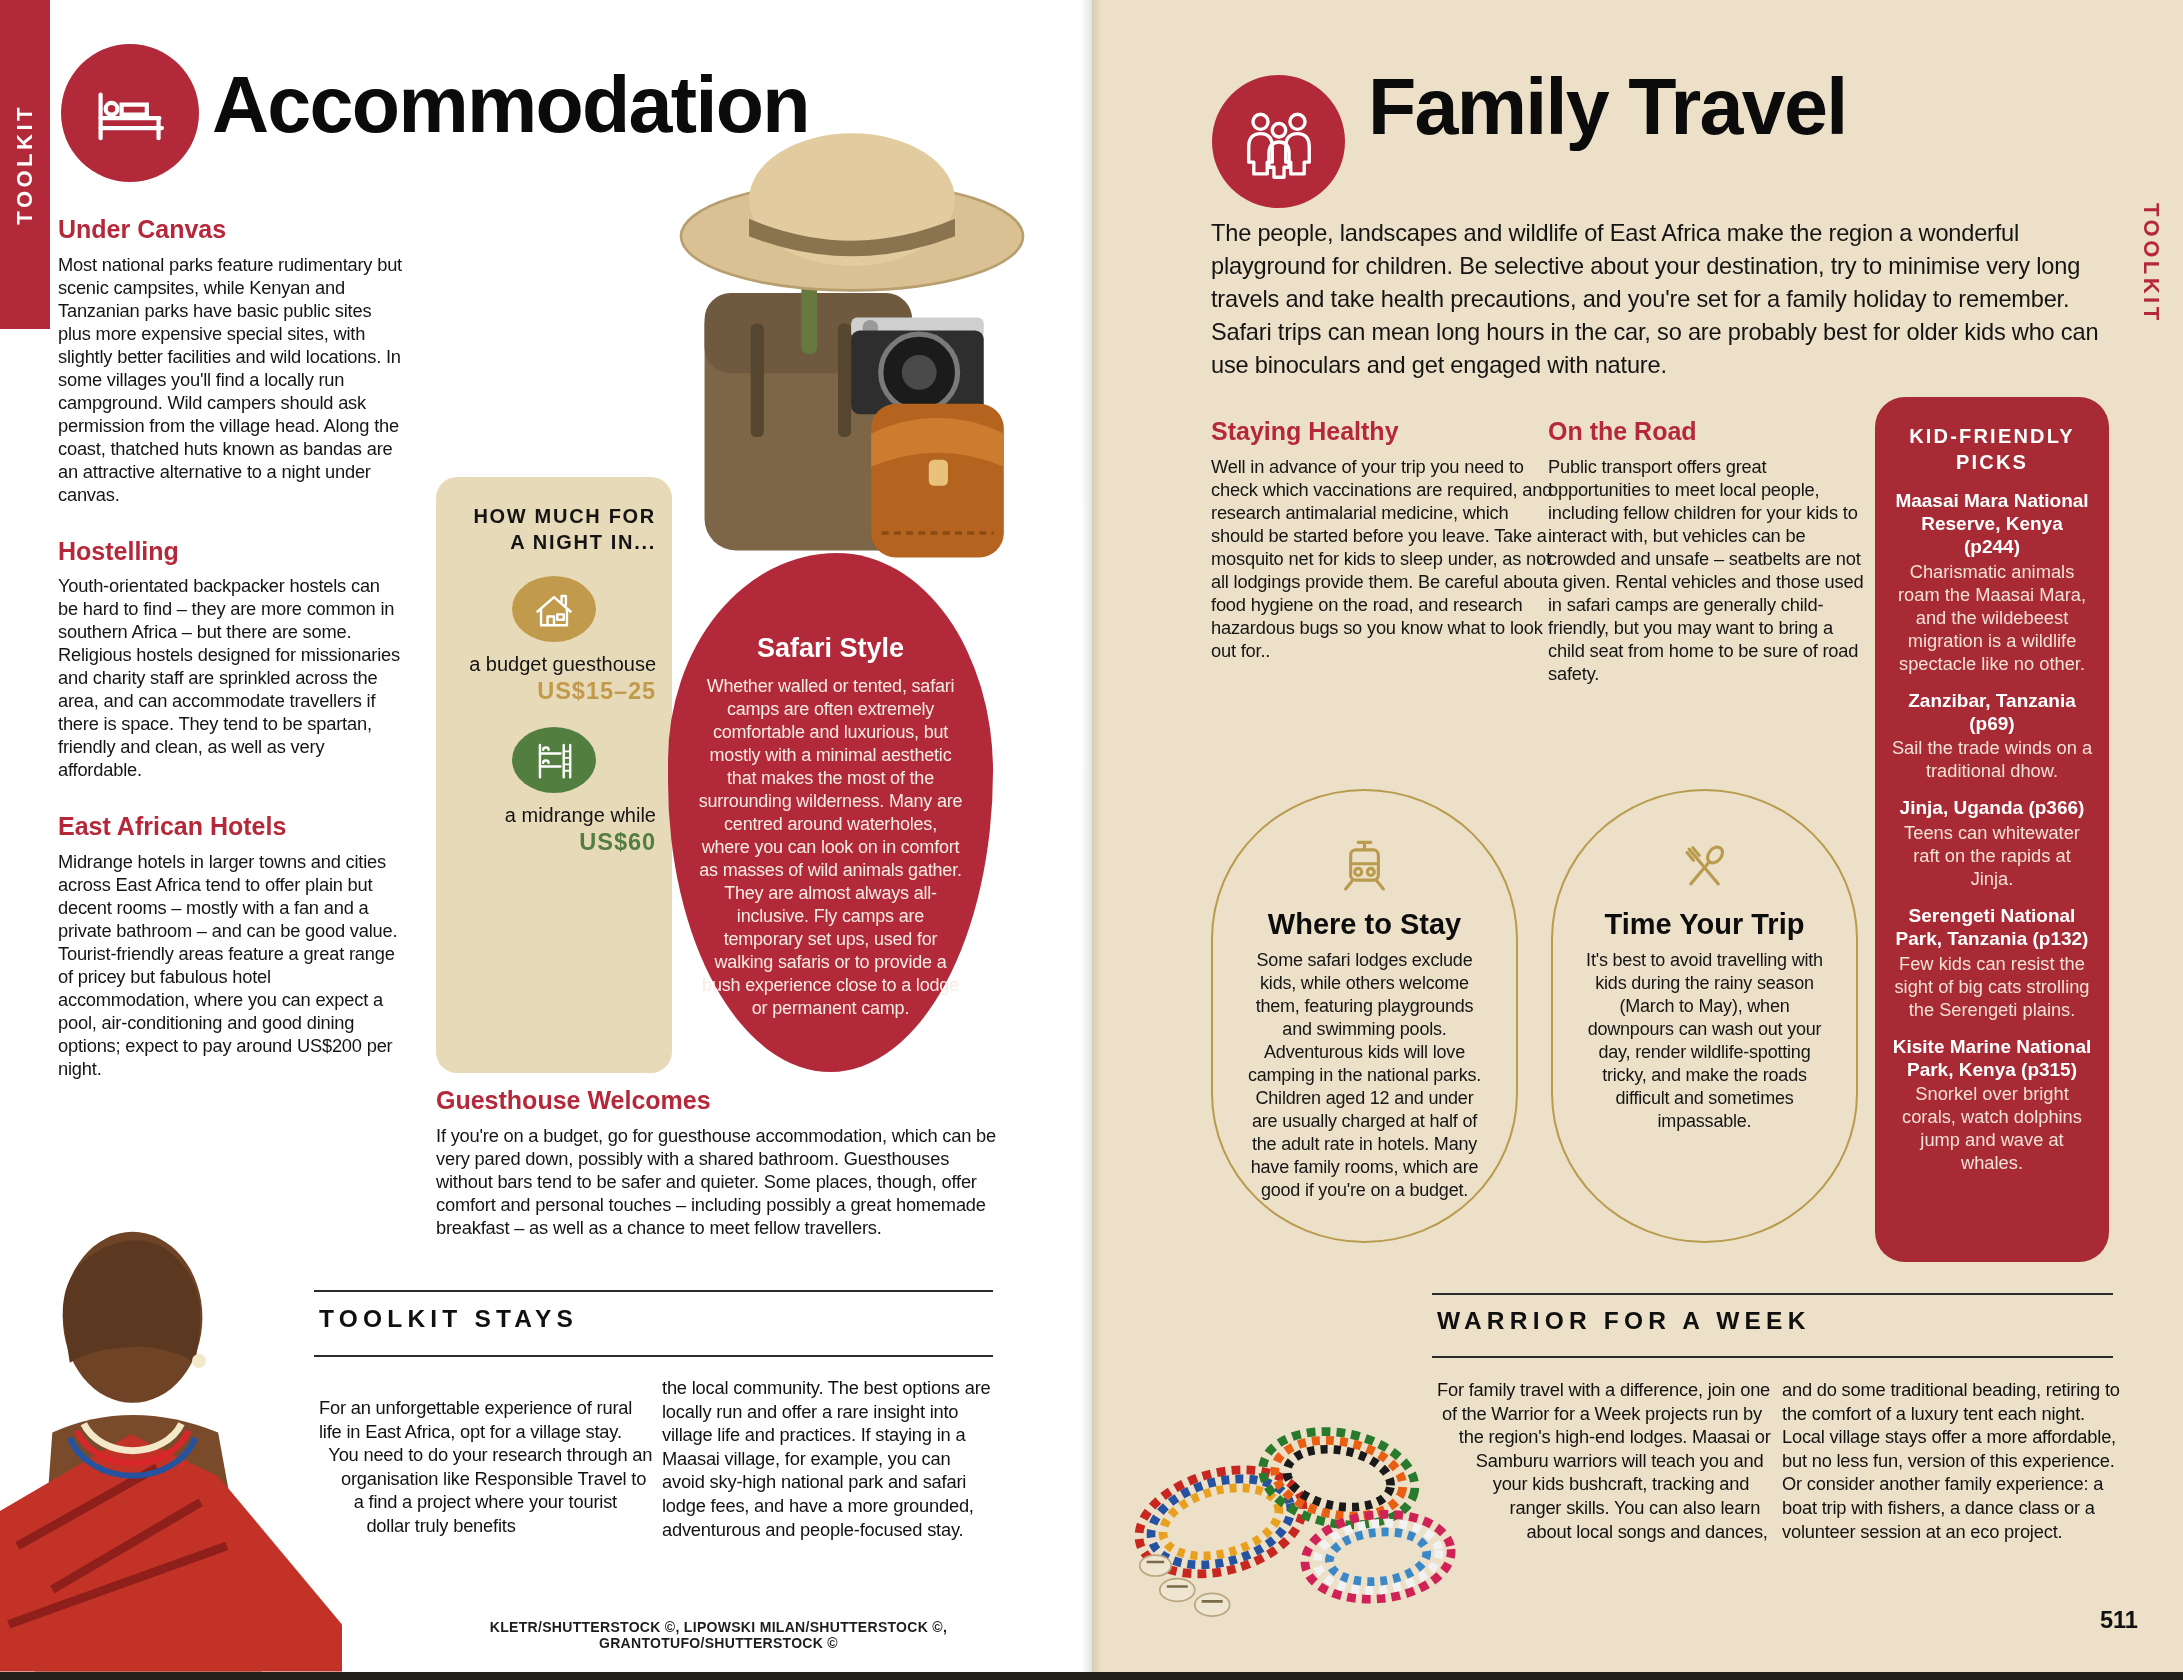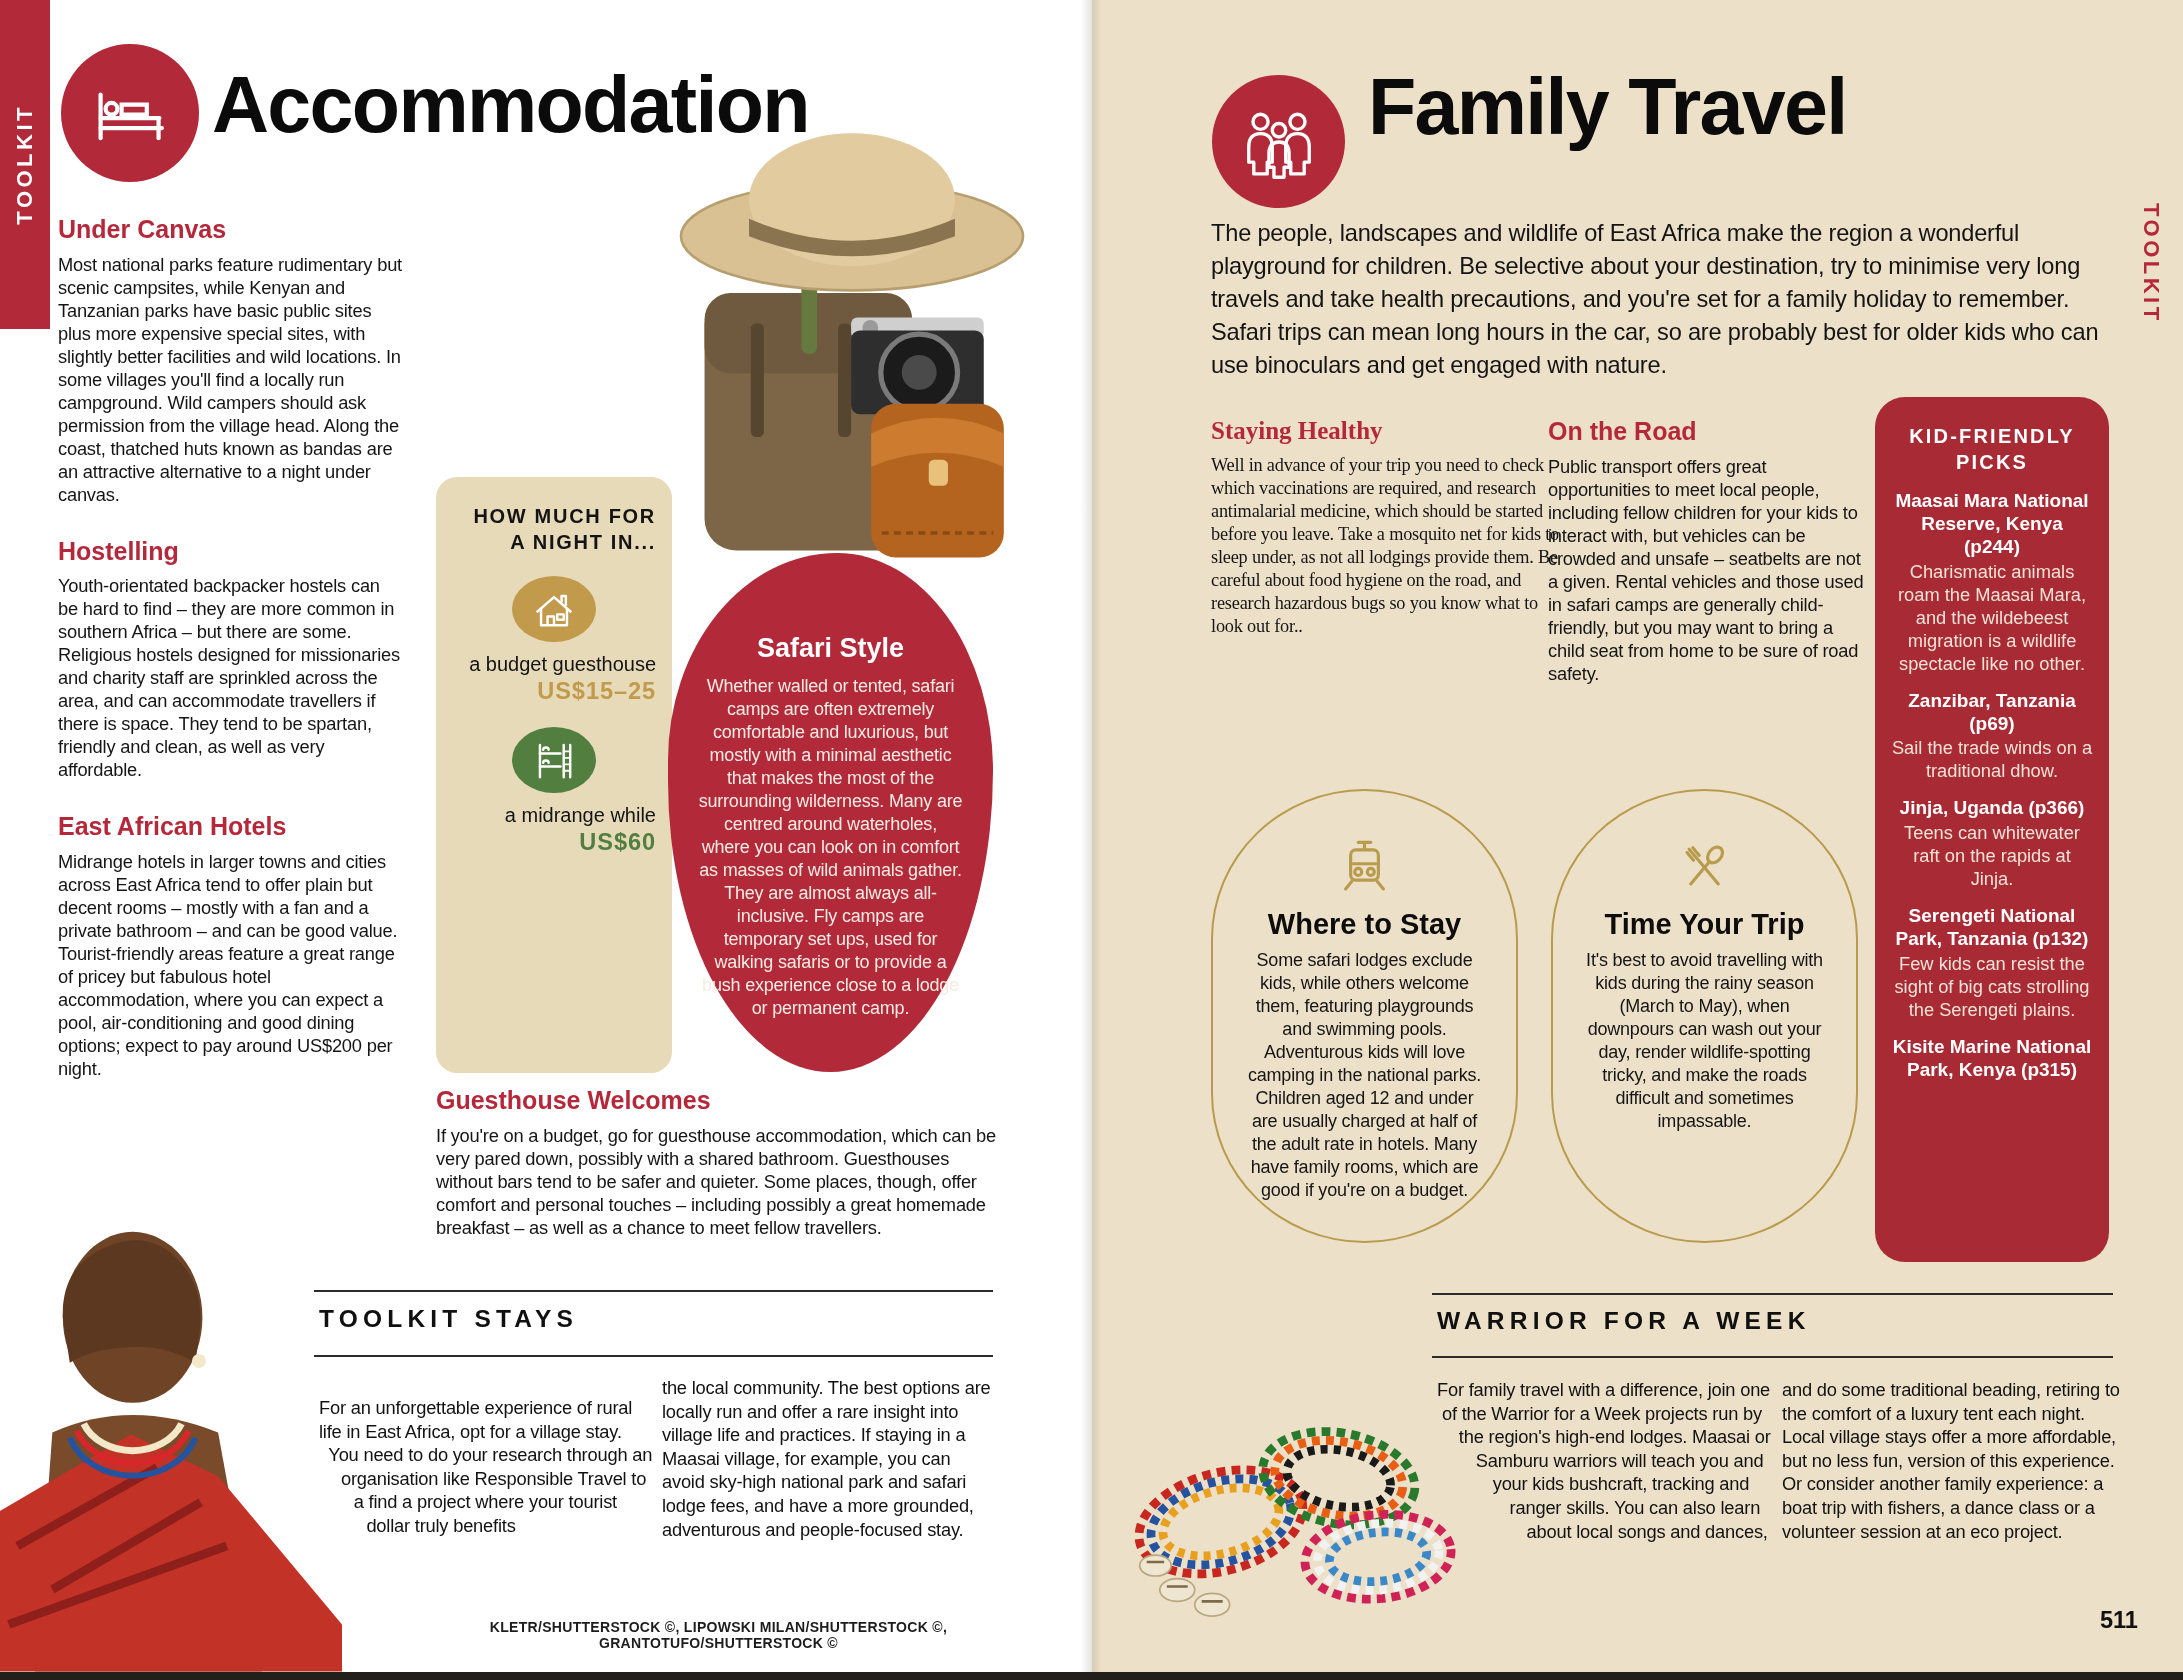--- a/index.html
+++ b/index.html
@@ -39,21 +39,21 @@
   
   .left-col{left:58px;top:215px;width:349px;}
   .guesthouse{left:436px;top:1086px;width:566px;}
   .village-col{top:1376px;width:336px;font-size:18.3px;line-height:23.6px;letter-spacing:-0.2px;}
   .wrap-spacer{float:left;width:131px;height:297px;shape-outside:polygon(0 18%,100% 100%,0 100%);}
   .wrap-spacer2{float:left;width:140px;height:288px;shape-outside:polygon(0 14%,90% 75%,90% 100%,0 100%);}
   
   .right-bg{left:1092px;top:0;width:1092px;height:1680px;background:#EDE0C8;}
   .gutter{left:1081px;top:0;width:21px;height:1680px;background:linear-gradient(90deg,rgba(0,0,0,0) 0%,rgba(0,0,0,.10) 50%,rgba(0,0,0,0) 100%);}
   .intro{left:1211px;top:217px;width:915px;font-size:23.6px;line-height:33px;letter-spacing:-0.2px;color:#141414;}
-  .col-sh{left:1211px;top:417px;width:348px;font-family:Liberation Serif, serif;}
+  .col-sh{left:1211px;top:417px;width:348px;}
   .col-otr{left:1548px;top:417px;width:316px;}
   .kid-box{left:1875px;top:397px;width:234px;height:865px;background:#A72A34;border-radius:30px;
            box-sizing:border-box;padding:26px 16.6px;text-align:center;color:#fff;overflow:hidden;}
   .kid-head{font-size:20px;font-weight:bold;letter-spacing:2.2px;line-height:26px;color:#fff;margin:0 0 3.5px 0;}
   .pick-title{font-size:19px;font-weight:bold;line-height:23px;color:#fff;margin:14px 0 1.7px 0;}
   .pick-desc{font-size:18.3px;line-height:23px;color:#F3E2D6;margin:0;}
   .oval{width:307px;height:454px;border:2.6px solid #B89B4D;border-radius:50% / 33%;box-sizing:border-box;
         text-align:center;padding:45px 28px 0 28px;background:transparent;}
   .oval-head{font-size:29px;font-weight:bold;color:#0d0d0d;margin:8.7px 0 8.7px 0;}
   .oval-body{font-size:18px;line-height:23px;letter-spacing:-0.2px;color:#151515;margin:0;}
@@ -221,20 +221,21 @@
     <p class="kid-head">KID-FRIENDLY PICKS</p>
     <p class="pick-title">Maasai Mara National Reserve, Kenya (p244)</p>
     <p class="pick-desc">Charismatic animals roam the Maasai Mara, and the wildebeest migration is a wildlife spectacle like no other.</p>
     <p class="pick-title">Zanzibar, Tanzania (p69)</p>
     <p class="pick-desc">Sail the trade winds on a traditional dhow.</p>
     <p class="pick-title">Jinja, Uganda (p366)</p>
     <p class="pick-desc">Teens can whitewater raft on the rapids at Jinja.</p>
     <p class="pick-title">Serengeti National Park, Tanzania (p132)</p>
     <p class="pick-desc">Few kids can resist the sight of big cats strolling the Serengeti plains.</p>
     <p class="pick-title">Kisite Marine National Park, Kenya (p315)</p>
+    <p class="pick-desc">Snorkel over bright corals, watch dolphins jump and wave at whales.</p>
   </div>
 
   <div class="abs oval" style="left:1211px;top:789px;">
     <svg class="icon-svg" width="63" height="63" viewBox="0 0 100 100" fill="none" stroke="#B89B4D" stroke-width="5" stroke-linecap="round" style="margin:0 auto;">
       <path d="M50 20 V10 M40 10 H60"></path>
       <rect x="28" y="22" width="44" height="48" rx="8"></rect>
       <path d="M32 44 H68"></path>
       <circle cx="40" cy="57" r="5.5"></circle>
         <circle cx="60" cy="57" r="5.5"></circle>
       <path d="M30 72 L20 84 M70 72 L80 84"></path>

